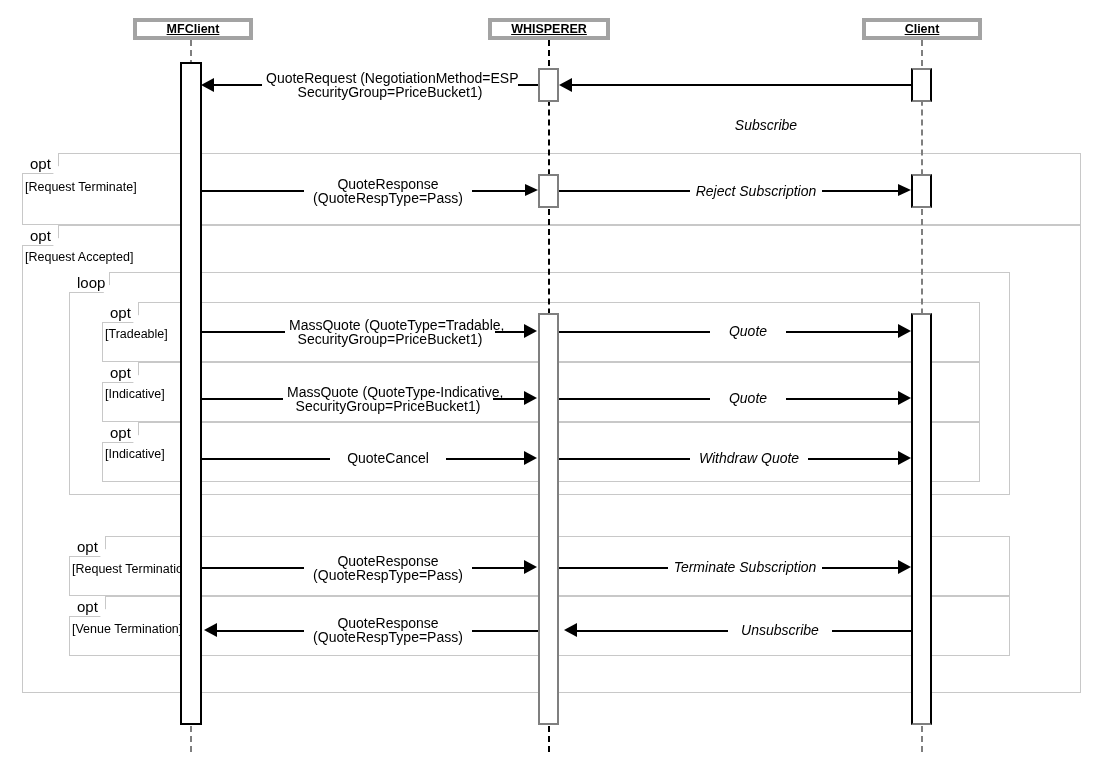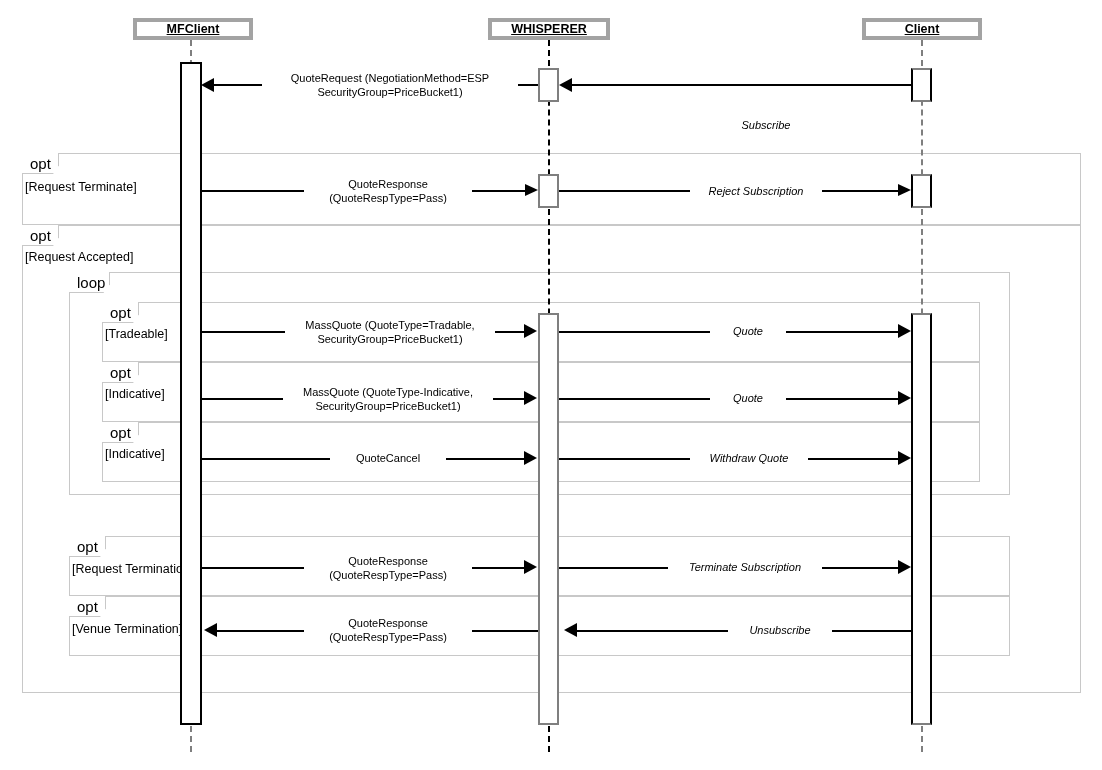--- a/index.html
+++ b/index.html
@@ -36,21 +36,21 @@
   
   .msgline{position:absolute;height:0;border-top:2.5px solid #000;}
   .arrowhead{position:absolute;width:0;height:0;}
   .arrow-right{border-top:7px solid transparent;border-bottom:7px solid transparent;
                border-left:13px solid #000;}
   .arrow-left{border-top:7px solid transparent;border-bottom:7px solid transparent;
               border-right:13px solid #000;}
   .arrow-right-open{border-top:6px solid transparent;border-bottom:6px solid transparent;
                border-left:13px solid #000;}
 
-  .msglabel{position:absolute;background:#fff;text-align:center;font-size:11px;color:#000;
+  .msglabel{position:absolute;background:#fff;text-align:center;font-size:14px;color:#000;
             line-height:14px;white-space:nowrap;padding:0 4px;}
   .msglabel.ital{font-style:italic;}
   .msglabel .l2{display:block;}
 </style>
 </head>
 <body>
 
 <div id="canvas">
 
   <div class="frame" style="left:22px;top:153px;width:1059px;height:72px;"></div>

